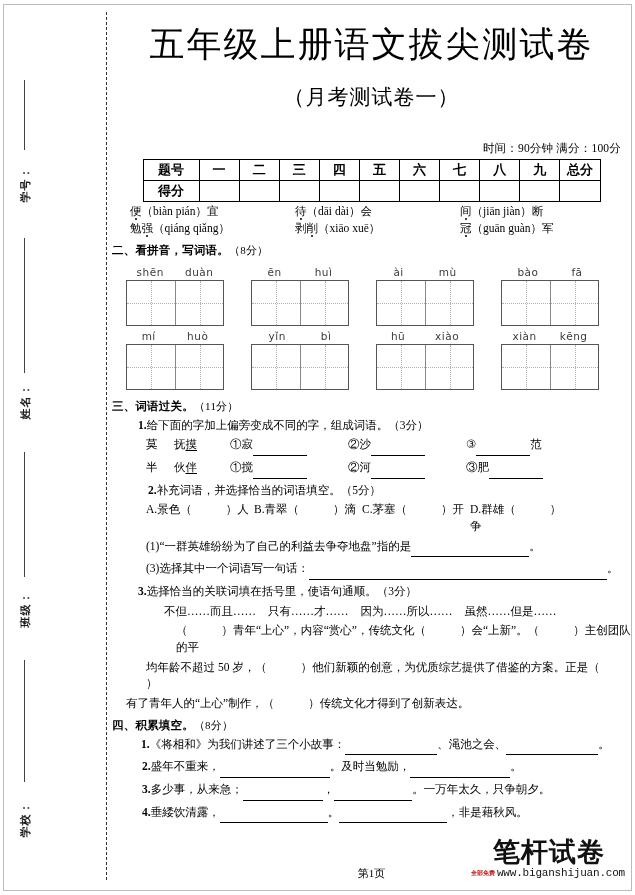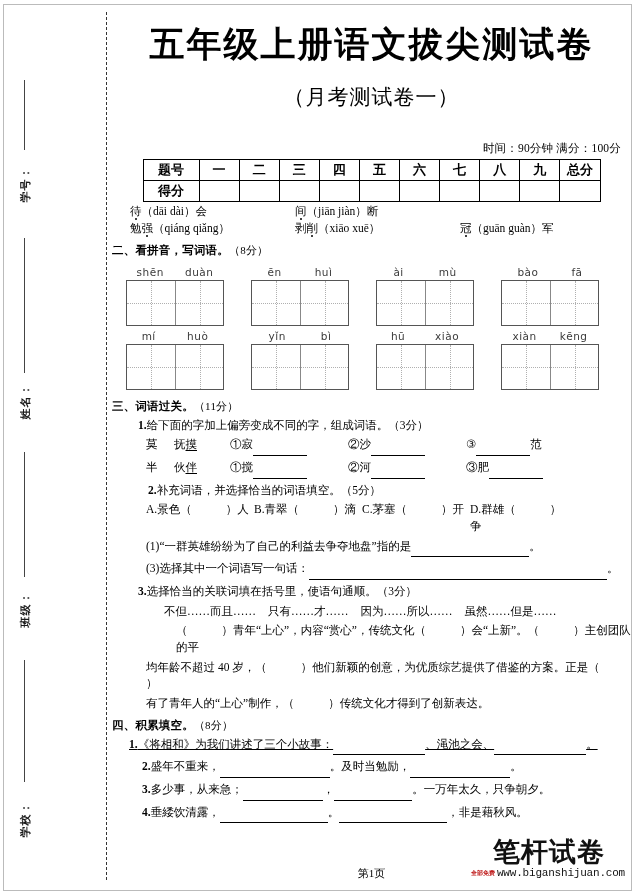--- a/index.html
+++ b/index.html
@@ -65,21 +65,21 @@
     position: absolute;
     left: 108px; top: 0;
     width: 527px; height: 895px;
   }
 
   .title-main {
     margin: 26px 0 0 0;
     text-align: center;
     font-family: "Liberation Serif", "DejaVu Serif", serif;
     font-size: 35px;
-    font-weight: bold;
+    font-weight: normal;
     letter-spacing: 2px;
     color: #000;
     line-height: 1.1;
   }
   .title-sub {
     margin: 18px 0 0 0;
     text-align: center;
     font-size: 21px;
     letter-spacing: 1px;
     color: #000;
@@ -336,20 +336,21 @@
             <td></td>
             <td></td>
             <td></td>
             <td></td>
           </tr>
         </tbody>
     </table>
 
     <div class="py-grid" id="py-grid">
         <div class="py-row">
+          <div class="py-item c1"><span class="dotchar">便</span><span>（biàn  pián）</span><span>宜</span></div>
           <div class="py-item c2"><span class="dotchar">待</span><span>（dāi  dài）</span><span>会</span></div>
           <div class="py-item c3"><span class="dotchar">间</span><span>（jiān  jiàn）</span><span>断</span></div>
         </div>
         <div class="py-row">
           <div class="py-item c1"><span>勉</span><span class="dotchar">强</span><span>（qiáng  qiǎng）</span></div>
           <div class="py-item c2"><span>剥</span><span class="dotchar">削</span><span>（xiāo  xuē）</span></div>
           <div class="py-item c3"><span class="dotchar">冠</span><span>（guān  guàn）</span><span>军</span></div>
         </div>
       </div>
 
@@ -485,29 +486,29 @@
       <span class="qnum">3.</span><span>选择恰当的关联词填在括号里，使语句通顺。</span><span>（3分）</span>
     </div>
     <div class="q" id="s3q3-bank" style="margin-left:56px;display:flex;">
         <span style="margin-right: 12px;">不但……而且……</span>
         <span style="margin-right: 12px;">只有……才……</span>
         <span style="margin-right: 12px;">因为……所以……</span>
         <span style="margin-right: 12px;">虽然……但是……</span>
       </div>
     <div id="s3q3-passage">
         <div class="q" style="margin-left: 68px;"><span>（</span><span class="paren">&nbsp;</span><span>）</span><span>青年“上心”，内容“赏心”，传统文化（</span><span class="paren">&nbsp;</span><span>）会“上新”。（</span><span class="paren">&nbsp;</span><span>）主创团队的平</span></div>
-        <div class="q" style="margin-left: 38px;"><span>均年龄不超过 40 岁，（</span><span class="paren">&nbsp;</span><span>）他们新颖的创意，为优质综艺提供了借鉴的方案。正是（</span><span class="paren">&nbsp;</span><span>）</span></div>
-        <div class="q" style="margin-left: 38px;"><span>有了青年人的“上心”制作，（</span><span class="paren">&nbsp;</span><span>）传统文化才得到了创新表达。</span></div>
+        <div class="q" style="margin-left: 38px;"><span>均年龄不超过 50 岁，（</span><span class="paren">&nbsp;</span><span>）他们新颖的创意，为优质综艺提供了借鉴的方案。正是（</span><span class="paren">&nbsp;</span><span>）</span></div>
+        <div class="q" style="margin-left: 18px;"><span>有了青年人的“上心”制作，（</span><span class="paren">&nbsp;</span><span>）传统文化才得到了创新表达。</span></div>
       </div>
 
     <div class="sec-h" style="margin-top:6px;">
       <span>四、积累填空。</span><span class="pts">（8分）</span>
     </div>
     <div id="s4-items">
-        <div class="q" style="margin-left: 21px; text-decoration: underline;"><span class="qnum">1.</span><span>《将相和》为我们讲述了三个小故事：</span><span class="underline-u" style="width: 92px;">&nbsp;</span><span>、渑池之会、</span><span class="underline-u" style="width: 92px;">&nbsp;</span><span>。</span></div>
+        <div class="q" style="margin-left: 33px;"><span class="qnum">1.</span><span>《将相和》为我们讲述了三个小故事：</span><span class="underline-u" style="width: 92px;">&nbsp;</span><span>、渑池之会、</span><span class="underline-u" style="width: 92px;">&nbsp;</span><span>。</span></div>
         <div class="q" style="margin-left: 34px;"><span class="qnum">2.</span><span>盛年不重来，</span><span class="underline-u" style="width: 110px;">&nbsp;</span><span>。及时当勉励，</span><span class="underline-u" style="width: 100px;">&nbsp;</span><span>。</span></div>
         <div class="q" style="margin-left: 34px;"><span class="qnum">3.</span><span>多少事，从来急；</span><span class="underline-u" style="width: 80px;">&nbsp;</span><span>，</span><span class="underline-u" style="width: 78px;">&nbsp;</span><span>。一万年太久，只争朝夕。</span></div>
         <div class="q" style="margin-left: 34px;"><span class="qnum">4.</span><span>垂緌饮清露，</span><span class="underline-u" style="width: 108px;">&nbsp;</span><span>。</span><span class="underline-u" style="width: 108px;">&nbsp;</span><span>，非是藉秋风。</span></div>
       </div>
 
     <div class="page-no">第1页</div>
 
     <div class="brand">
       <div class="brand-cn">笔杆试卷</div>
       <div class="brand-row">

